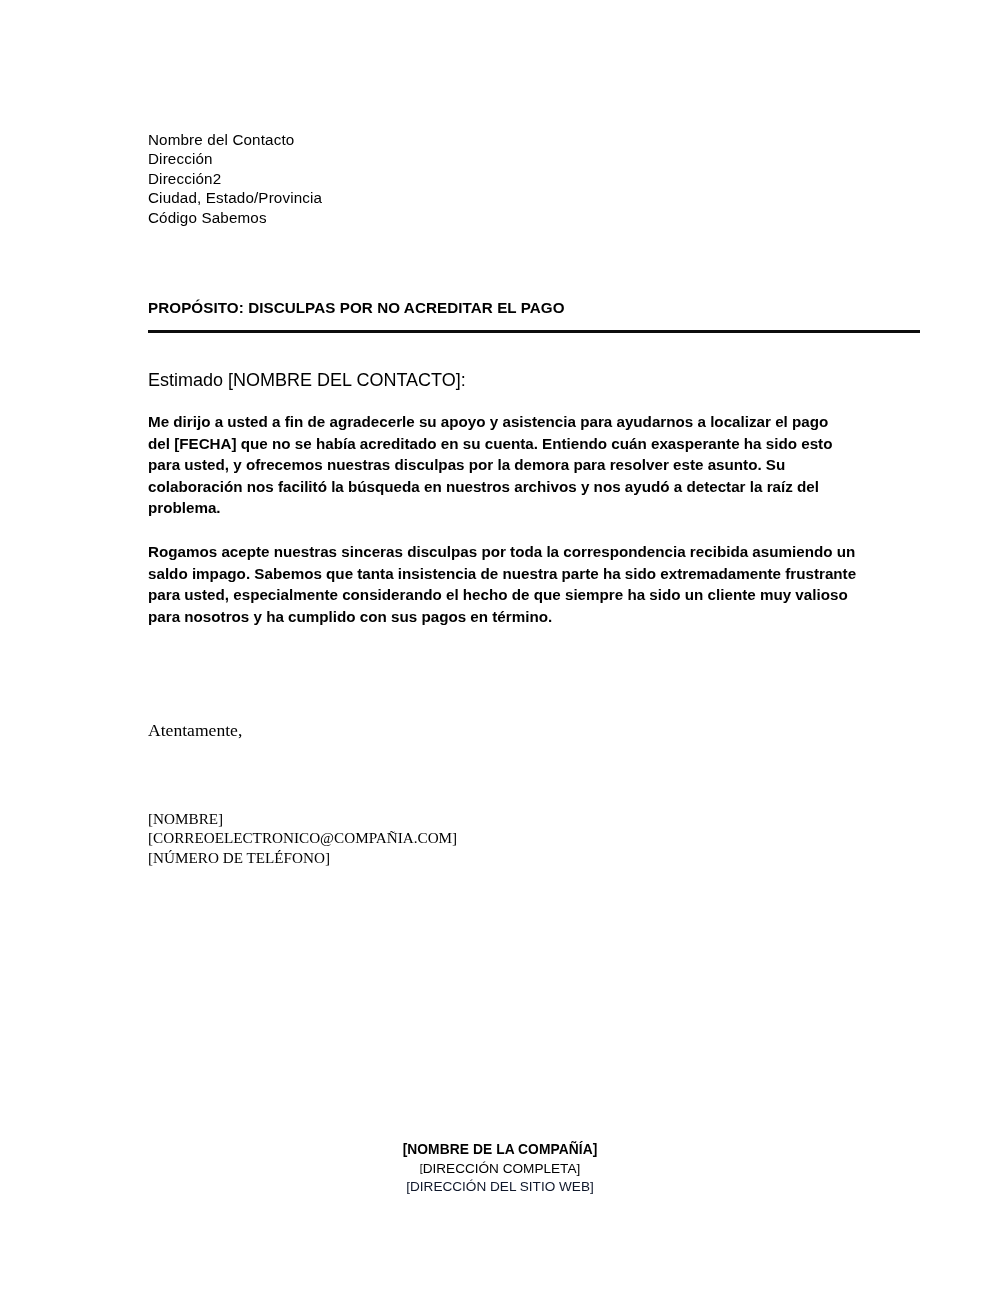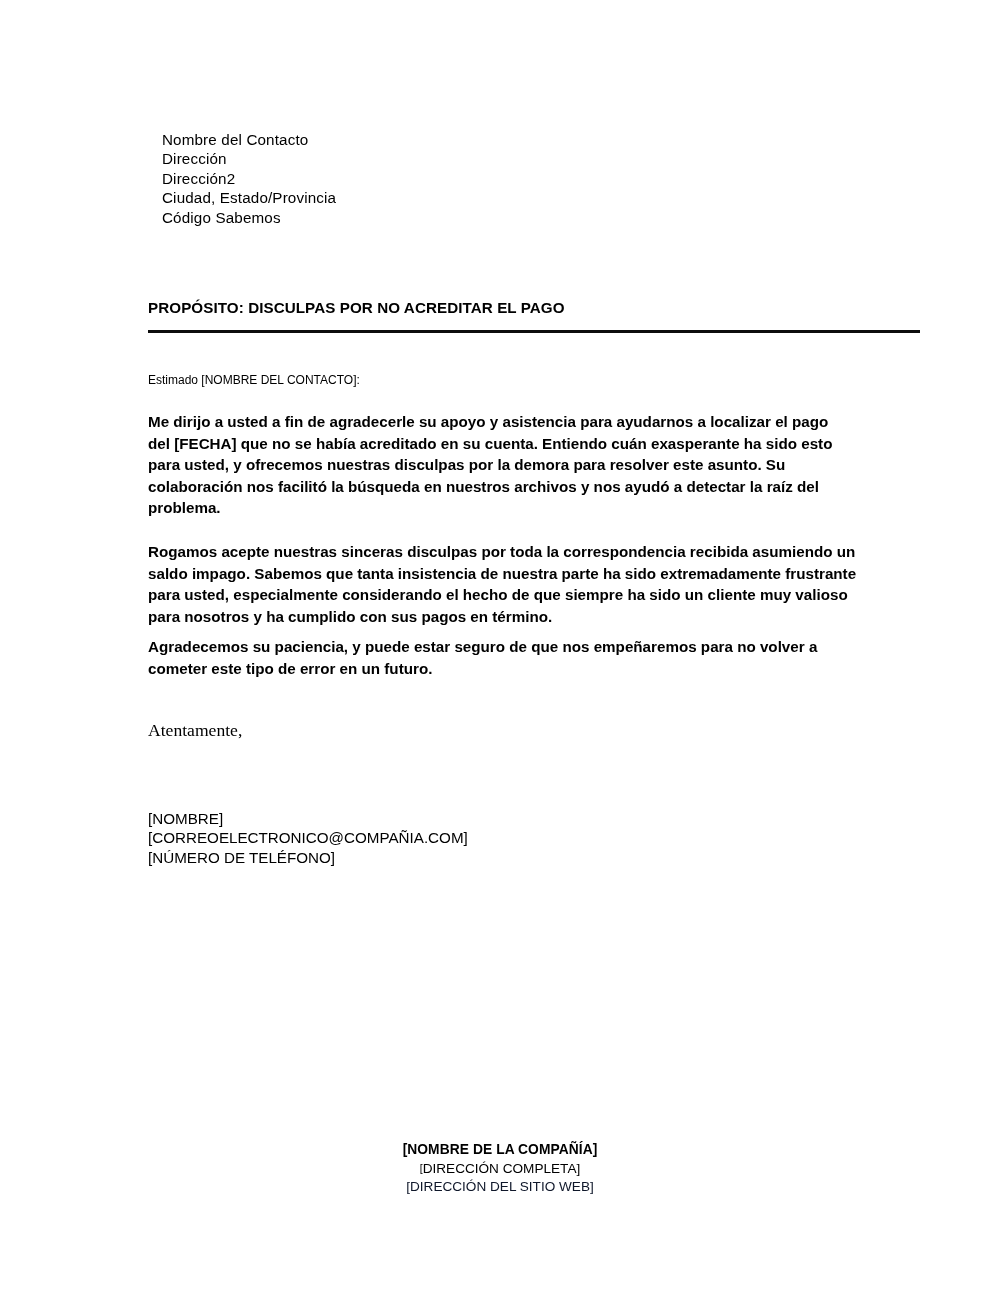--- a/index.html
+++ b/index.html
@@ -28,21 +28,21 @@
 
   
   .address-block {
     position: absolute;
     left: 148px;
     top: 130px;
     font-size: 15.2px;
     line-height: 19.4px;
     letter-spacing: 0.01em;
   }
-  .address-line { white-space: pre; margin-left: 14px; }
+  .address-line { white-space: pre; }
 
   
   .subject {
     position: absolute;
     left: 148px;
     top: 299px;
     font-size: 15.2px;
     font-weight: bold;
     letter-spacing: 0.005em;
     white-space: pre;
@@ -54,21 +54,21 @@
     width: 772px;
     height: 3px;
     background: #0d0d0d;
   }
 
   
   .greeting {
     position: absolute;
     left: 148px;
     top: 371px;
-    font-size: 12px;
+    font-size: 18px;
     line-height: 19.4px;
     white-space: pre;
   }
   .para {
     position: absolute;
     left: 148px;
     font-size: 15.2px;
     line-height: 21.6px;
     text-align: left;
     font-weight: bold;
@@ -89,21 +89,21 @@
   }
 
   
   .signature-block {
     position: absolute;
     left: 148px;
     top: 809px;
     font-size: 15.2px;
     line-height: 19.4px;
   }
-  .signature-line { white-space: pre; }
+  .signature-line { white-space: pre; font-family: Liberation Serif, serif; }
 
   
   .footer {
     position: absolute;
     left: 0;
     top: 1141px;
     width: 1000px;
     text-align: center;
     font-size: 13.6px;
     line-height: 18.2px;
@@ -143,21 +143,20 @@
     <div class="address-line">Código Sabemos</div>
   </div>
 
   <div class="subject">PROPÓSITO: DISCULPAS POR NO ACREDITAR EL PAGO</div>
   <div class="subject-rule"></div>
 
   <div class="greeting">Estimado [NOMBRE DEL CONTACTO]:</div>
 
   <div class="para para-1">Me dirijo a usted a fin de agradecerle su apoyo y asistencia para ayudarnos a localizar el pago del [FECHA] que no se había acreditado en su cuenta. Entiendo cuán exasperante ha sido esto para usted, y ofrecemos nuestras disculpas por la demora para resolver este asunto. Su colaboración nos facilitó la búsqueda en nuestros archivos y nos ayudó a detectar la raíz del problema.</div>
   <div class="para para-2">Rogamos acepte nuestras sinceras disculpas por toda la correspondencia recibida asumiendo un saldo impago. Sabemos que tanta insistencia de nuestra parte ha sido extremadamente frustrante para usted, especialmente considerando el hecho de que siempre ha sido un cliente muy valioso para nosotros y ha cumplido con sus pagos en término.</div>
-  <div class="para para-3">Agradecemos su paciencia, y puede estar seguro de que nos empeñaremos para no volver a cometer este tipo de error en un futuro.</div>
 
   <div class="closing">Atentamente,</div>
 
   <div class="signature-block">
     <div class="signature-line">[NOMBRE]</div>
     <div class="signature-line">[CORREOELECTRONICO@COMPAÑIA.COM]</div>
     <div class="signature-line">[NÚMERO DE TELÉFONO]</div>
   </div>
 
   <div class="footer">

